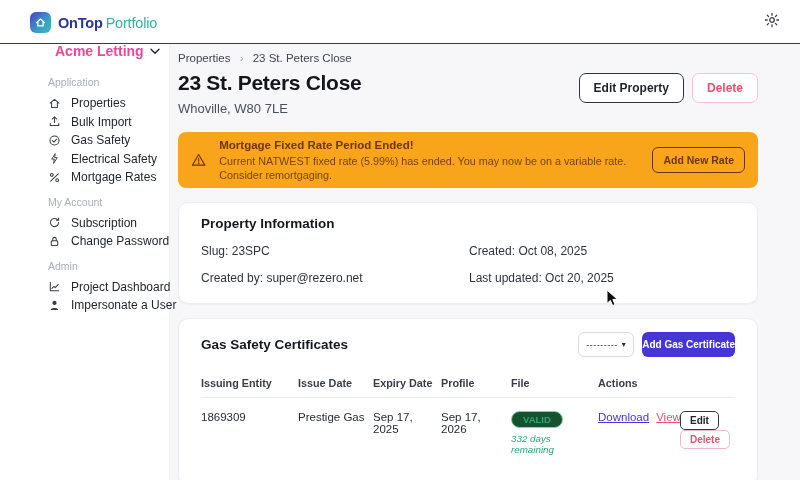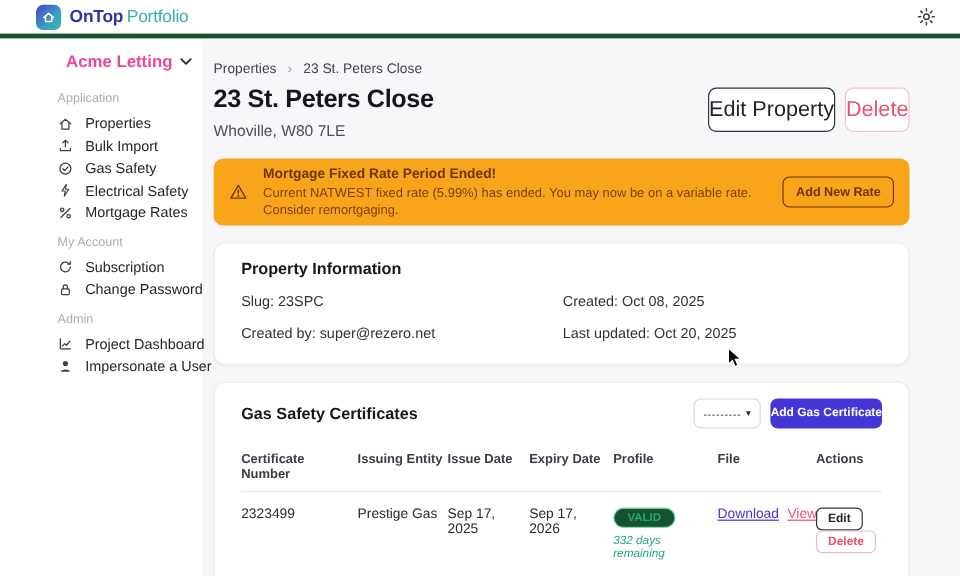--- a/index.html
+++ b/index.html
@@ -1,21 +1,21 @@
 <!DOCTYPE html>
 <html><head>
 <meta charset="utf-8">
 <style>
   * { margin:0; padding:0; box-sizing:border-box; }
   html,body { width:800px; height:480px; overflow:hidden; background:#fff;
     font-family:"Liberation Sans", sans-serif; -webkit-font-smoothing:antialiased; }
 
   
-  .topbar { position:fixed; top:0; left:0; right:0; height:32px; background:#fff;
-    border-bottom:4px solid #14532d; display:flex; align-items:center;
+  .topbar { position:fixed; top:12px; left:0; right:0; height:32px; background:#fff;
+    border-bottom:1px solid #14532d; display:flex; align-items:flex-start;
     padding:0 20px 0 30px; z-index:30; }
   .logo { display:flex; align-items:center; gap:7px; }
   .logo-mark { width:21px; height:21px; border-radius:6px;
     background:linear-gradient(135deg,#4650C8 10%,#3B9EC4 60%,#3ABDB2 100%);
     display:flex; align-items:center; justify-content:center; }
   .brand { font-size:14.5px; letter-spacing:-0.2px; }
   .brand .b1 { font-weight:bold; color:#2A35A0; }
   .brand .b2 { color:#38AFA5; margin-left:3px; }
   .theme-toggle { margin-left:auto; display:flex; align-items:center; cursor:pointer; }
 
@@ -33,21 +33,21 @@
   
   .main { position:absolute; top:32px; left:170px; width:630px; height:448px;
     background:#F7F7F9; padding:20px 42px 0 8px; overflow:hidden; }
   .bc { font-size:11.5px; color:#3E4450; }
   .bc .sep { color:#9AA0AA; margin:0 6px; }
   .title-row { display:flex; align-items:flex-start; justify-content:space-between; margin-top:7px; }
   h1.page-title { font-size:21px; font-weight:bold; color:#14161C; letter-spacing:-0.3px; }
   .addr { font-size:13px; color:#4A505C; margin-top:6px; }
   .title-actions { display:flex; gap:8px; margin-top:2px; }
   .btn { font-family:inherit; cursor:pointer; background:#fff; border-radius:7px;
-    font-weight:normal; font-size:18px; padding:7px 0; }
+    font-weight:bold; font-size:12px; padding:7px 14px; }
   .btn-edit { border:1px solid #2E333D; color:#1E222B; }
   .btn-delete { border:1px solid #F5C2CE; color:#E8516F; }
 
   
   .alert { margin-top:16px; background:#F9A51B; border-radius:8px; display:flex;
     align-items:center; gap:13px; padding:6px 13px; }
   .alert-texts { line-height:1.3; }
   .alert-title { font-size:11.5px; font-weight:bold; color:#6E3400; }
   .alert-msg { font-size:10.8px; color:#7B4205; margin-top:1px; }
   .alert-btn { margin-left:auto; background:transparent; border:1.4px solid #6E3400;
@@ -253,30 +253,29 @@
       <div class="head-tools">
         <div class="select">
           <span>---------</span>
           <span class="caret">▾</span>
         </div>
         <button class="btn-primary">Add Gas Certificate</button>
       </div>
     </div>
     <div class="tbl">
       <div class="tbl-row tbl-head gas-cols">
-        <div class="th">Certificate Number</div>
         <div class="th">Issuing Entity</div>
         <div class="th">Issue Date</div>
         <div class="th">Expiry Date</div>
         <div class="th">Profile</div>
         <div class="th">File</div>
         <div class="th">Actions</div>
       </div>
       <div class="tbl-row gas-cols">
-        <div class="td">2323499</div>
+        <div class="td">1869309</div>
         <div class="td">Prestige Gas</div>
         <div class="td">Sep 17, 2025</div>
         <div class="td">Sep 17, 2026</div>
         <div class="td">
           <span class="pill">VALID</span>
           <div class="remaining">332 days remaining</div>
         </div>
         <div class="td">
           <span class="link link-dl">Download</span><span class="link link-view">View</span>
         </div>

